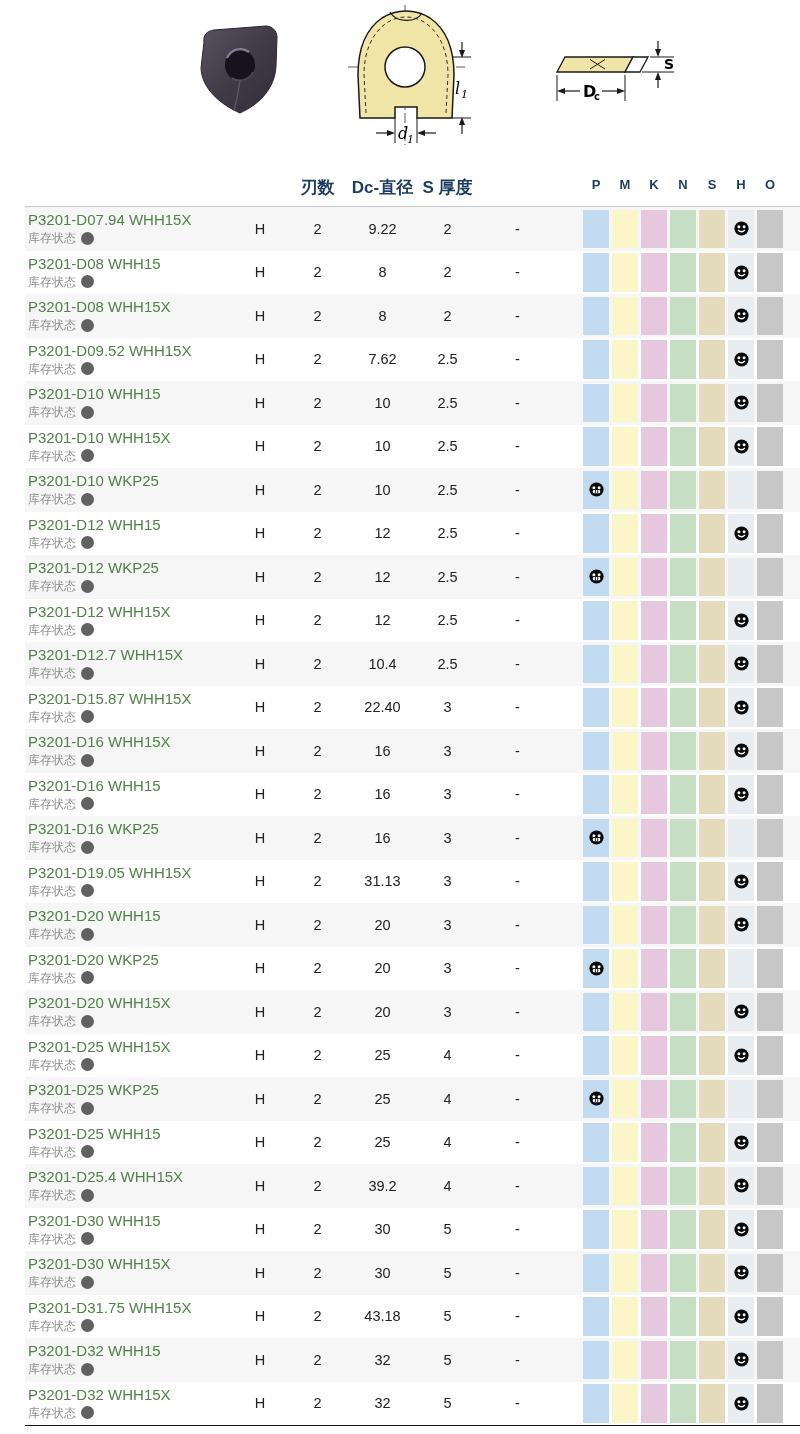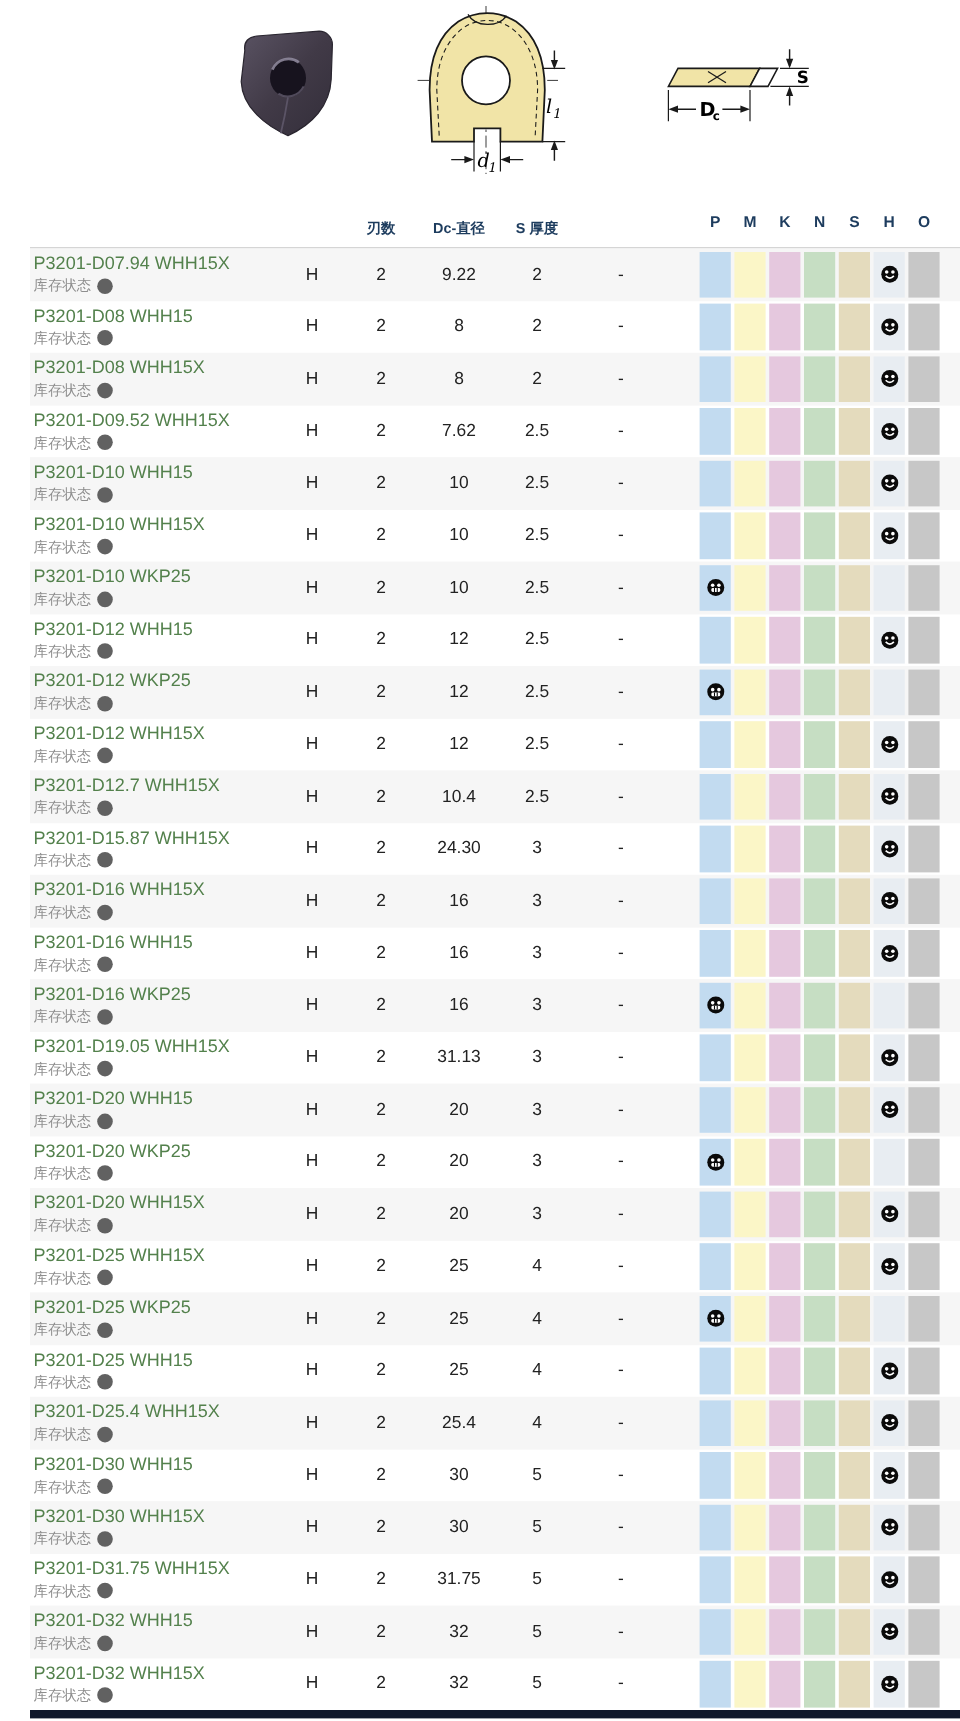--- a/index.html
+++ b/index.html
@@ -20,21 +20,21 @@
 
   
   .ptable { margin-left:25px; width:775px; }
   .grid {
     display:grid;
     grid-template-columns:210px 50px 65px 65px 65px 75px 28px 200px 1fr;
     align-items:center;
   }
   .table-header { height:37px; border-bottom:1px solid #cbcbcb; align-items:end; }
   .hdr {
-    text-align:center; font-weight:bold; font-size:12px;
+    text-align:center; font-weight:bold; font-size:17px;
     color:var(--header-navy); padding-bottom:7px; white-space:nowrap;
   }
   .grades { display:flex; gap:3px; height:100%; align-items:center; }
   .grade-letter {
     width:26px; text-align:center; font-weight:bold; font-size:13px;
     color:var(--header-navy); padding-bottom:7px;
   }
   .row { height:43.5px; }
   .row.odd { background:#f6f6f6; }
   .name-cell { padding-left:3px; align-self:center; }
@@ -43,21 +43,21 @@
     text-decoration:none; white-space:nowrap; cursor:pointer;
   }
   .stock { display:flex; align-items:center; gap:5px; line-height:18px; }
   .stock-label { font-size:12px; color:#8e8e8e; }
   .stock-dot { width:13px; height:13px; border-radius:50%; background:#616161; display:inline-block; }
   .num { text-align:center; font-size:14.5px; color:#222; }
   .grade-cell {
     width:26px; height:38.5px; display:flex; align-items:center; justify-content:center;
     flex:0 0 26px;
   }
-  .bottom-line { border-bottom:7px solid #0f172a; }
+  .bottom-line { border-bottom:1px solid #0f172a; }
   .smiley { display:block; }
 </style>
 </head>
 <body>
 
 <div class="figures">
 
   <svg id="fig-photo" class="fig" width="90" height="100" viewBox="0 0 90 100">
     <defs>
       <linearGradient id="pg" x1="0" y1="0" x2="1" y2="1">
@@ -512,21 +512,21 @@
       <div class="grid row">
     <div class="name-cell">
       <a class="product-link">P3201-D15.87 WHH15X</a>
       <div class="stock">
         <span class="stock-label">库存状态</span>
         <span class="stock-dot"></span>
       </div>
     </div>
     <div class="num">H</div>
     <div class="num">2</div>
-    <div class="num">24.30</div>
+    <div class="num">22.40</div>
     <div class="num">3</div>
     <div class="num">-</div>
     <div></div>
     <div class="grades grade-row">
           <div class="grade-cell" style="background: rgb(194, 219, 240);"></div>
           <div class="grade-cell" style="background: rgb(251, 246, 199);"></div>
           <div class="grade-cell" style="background: rgb(229, 200, 222);"></div>
           <div class="grade-cell" style="background: rgb(198, 222, 195);"></div>
           <div class="grade-cell" style="background: rgb(228, 219, 189);"></div>
           <div class="grade-cell" style="background: rgb(232, 237, 242);">
@@ -870,21 +870,21 @@
       <div class="grid row odd">
     <div class="name-cell">
       <a class="product-link">P3201-D25.4 WHH15X</a>
       <div class="stock">
         <span class="stock-label">库存状态</span>
         <span class="stock-dot"></span>
       </div>
     </div>
     <div class="num">H</div>
     <div class="num">2</div>
-    <div class="num">25.4</div>
+    <div class="num">39.2</div>
     <div class="num">4</div>
     <div class="num">-</div>
     <div></div>
     <div class="grades grade-row">
           <div class="grade-cell" style="background: rgb(194, 219, 240);"></div>
           <div class="grade-cell" style="background: rgb(251, 246, 199);"></div>
           <div class="grade-cell" style="background: rgb(229, 200, 222);"></div>
           <div class="grade-cell" style="background: rgb(198, 222, 195);"></div>
           <div class="grade-cell" style="background: rgb(228, 219, 189);"></div>
           <div class="grade-cell" style="background: rgb(232, 237, 242);">
@@ -966,21 +966,21 @@
       <div class="grid row">
     <div class="name-cell">
       <a class="product-link">P3201-D31.75 WHH15X</a>
       <div class="stock">
         <span class="stock-label">库存状态</span>
         <span class="stock-dot"></span>
       </div>
     </div>
     <div class="num">H</div>
     <div class="num">2</div>
-    <div class="num">31.75</div>
+    <div class="num">43.18</div>
     <div class="num">5</div>
     <div class="num">-</div>
     <div></div>
     <div class="grades grade-row">
           <div class="grade-cell" style="background: rgb(194, 219, 240);"></div>
           <div class="grade-cell" style="background: rgb(251, 246, 199);"></div>
           <div class="grade-cell" style="background: rgb(229, 200, 222);"></div>
           <div class="grade-cell" style="background: rgb(198, 222, 195);"></div>
           <div class="grade-cell" style="background: rgb(228, 219, 189);"></div>
           <div class="grade-cell" style="background: rgb(232, 237, 242);">

